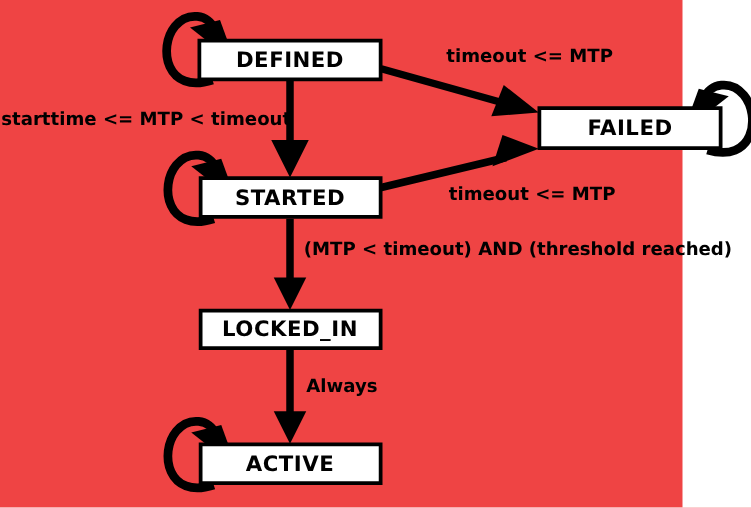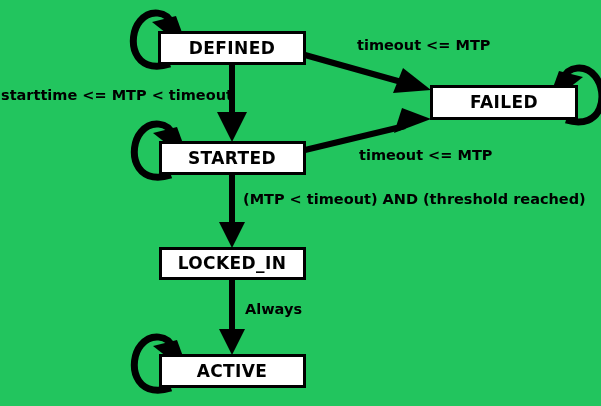--- a/index.html
+++ b/index.html
@@ -8,23 +8,23 @@
     background: #ffffff;
   }
   body {
     width: 601px;
     height: 406px;
     font-family: "DejaVu Sans", sans-serif;
     overflow: hidden;
   }
   #diagram-root {
     position: relative;
-    width: 601px;
+    width: 546px;
     height: 406px;
-    background: #22c55e;
+    background: #ef4444;
   }
   svg.canvas {
     position: absolute;
     top: 0;
     left: 0;
     width: 601px;
     height: 406px;
     display: block;
   }
   .state-box-rect {

